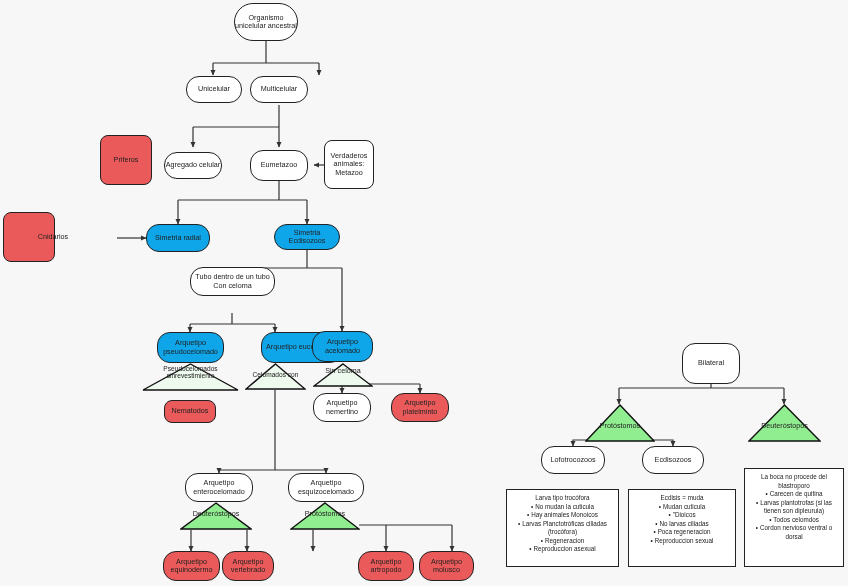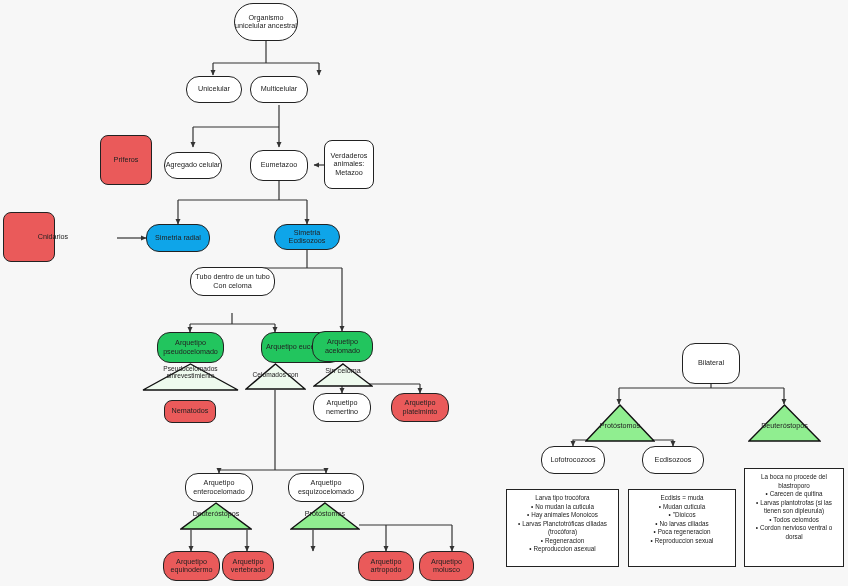--- a/index.html
+++ b/index.html
@@ -22,21 +22,21 @@
     color:#222;
     line-height:1.12;
     font-size:7.2px;
     border:1.3px solid #222;
     background:#fff;
     z-index:3;
   }
   .rrect{border-radius:13px;}
   .sq{border-radius:8px;}
   .blue{background:#0ea5e9;}
-  .green{background:#22c55e;}
+  .green{background:#0ea5e9;}
   .red{background:#ea5a5a;}
   .white{background:#fff;}
 
   
   .tri{
     position:absolute;
     z-index:4;
     display:flex;align-items:flex-end;justify-content:center;
   }
   .tri .tsvg{position:absolute;left:0;top:0;}

